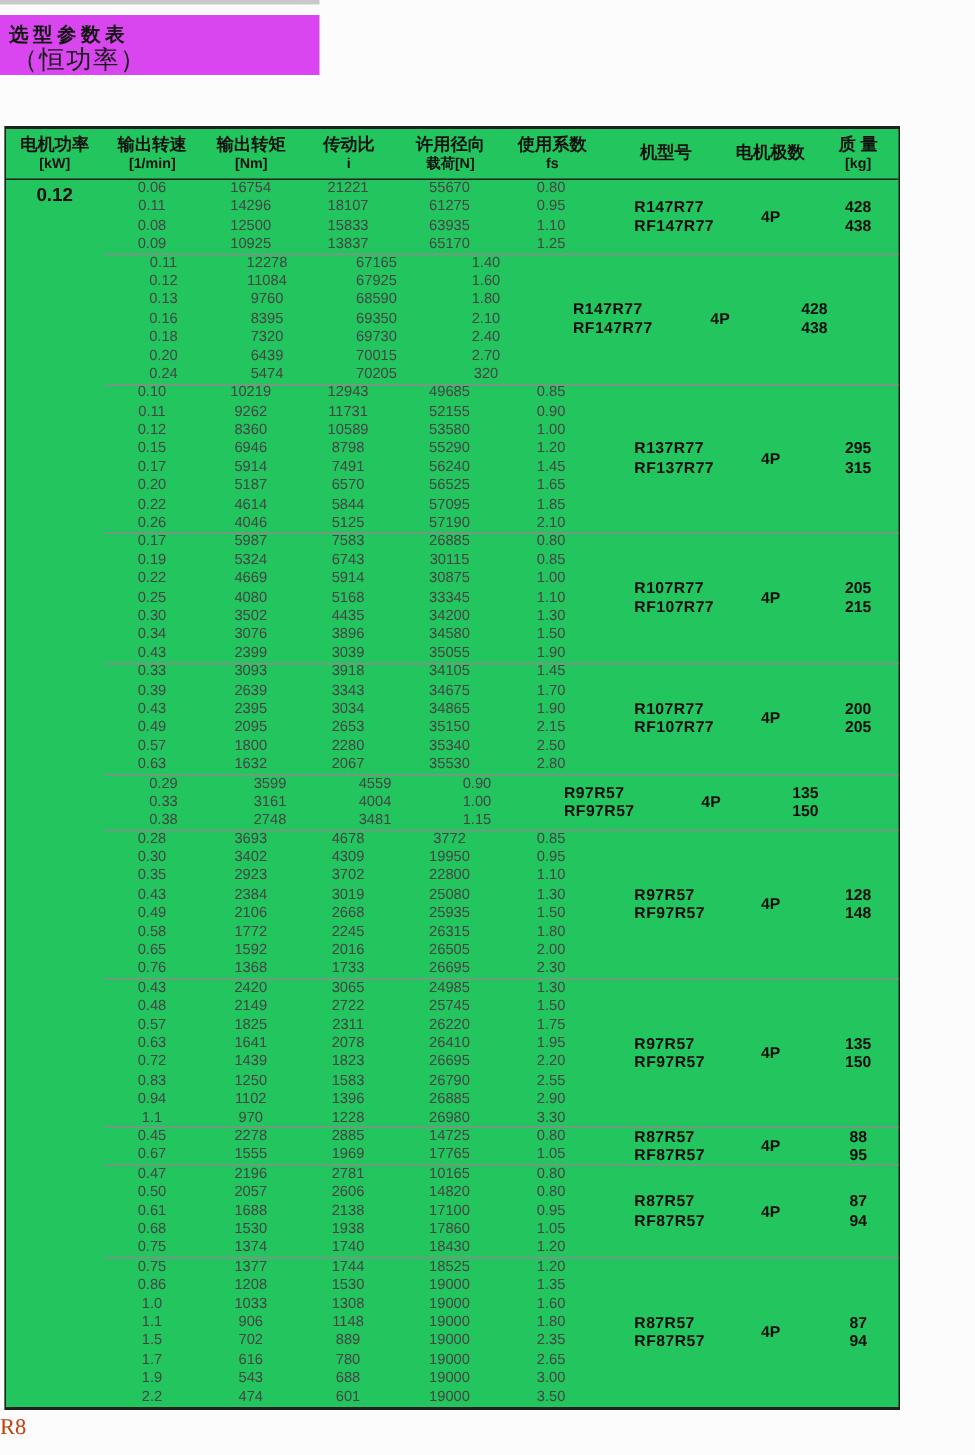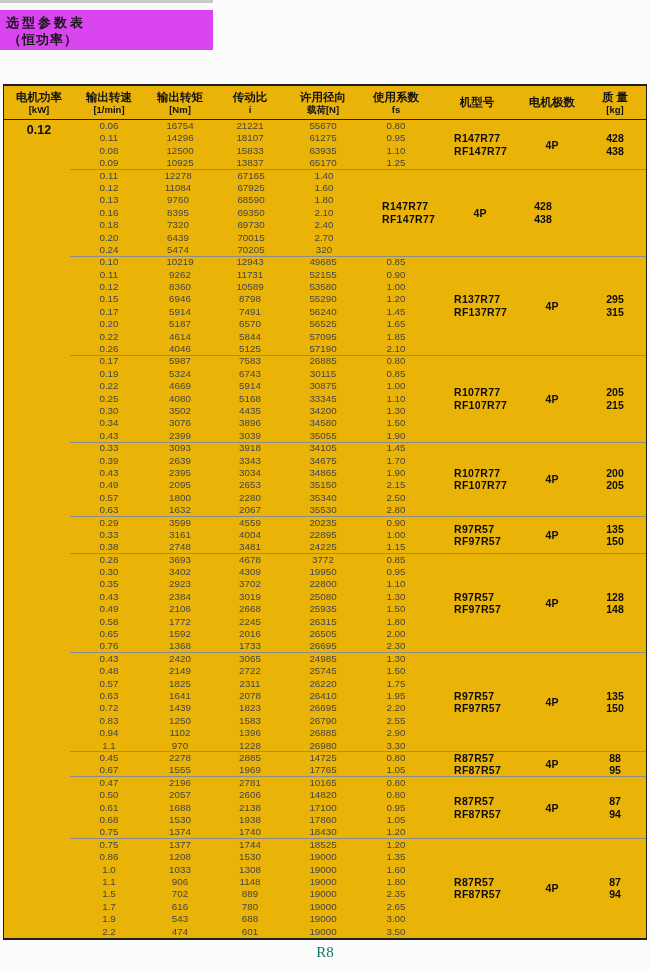--- a/index.html
+++ b/index.html
@@ -6,26 +6,26 @@
   .page{
     position:relative;width:650px;height:970px;background:#fcfcfc;
     font-family:"Liberation Sans","DejaVu Sans",sans-serif;overflow:hidden;
   }
   .top-strip{position:absolute;left:0;top:0;width:213px;height:3px;background:#c9c9c9;}
   .title-box{
     position:absolute;left:0;top:10px;width:213px;height:40px;background:#d946ef;
     box-sizing:border-box;padding:4px 0 0 6px;color:#141414;
   }
   .title-l1{font-size:13px;font-weight:bold;letter-spacing:3px;line-height:17px;}
-  .title-l2{font-size:13px;font-weight:bold;letter-spacing:1px;line-height:17px;padding-left:2px;}
+  .title-l2{font-size:17px;font-weight:normal;letter-spacing:1px;line-height:17px;padding-left:2px;}
 
   .gear-table{
-    position:absolute;left:3px;top:84px;width:644px;box-sizing:border-box;
+    position:absolute;left:3px;top:84px;width:597px;box-sizing:border-box;
     border:1.6px solid #1f1f1f;border-top-width:2.4px;border-bottom-width:2.8px;
-    background:#eab308;
+    background:#22c55e;
   }
   .thead{display:flex;height:33px;border-bottom:1.8px solid #1f1f1f;}
   .hcell{display:flex;flex-direction:column;justify-content:center;align-items:center;color:#111;}
   .hl1{font-size:11.5px;font-weight:bold;line-height:13px;white-space:pre;}
   .hl2{font-size:9.5px;font-weight:bold;line-height:11px;white-space:pre;}
   .hl2:empty{display:none;}
   .hcell.c7{padding-left:6px;box-sizing:border-box;}
 
   .c1{width:70px;}.c2{width:70px;}.c3{width:72px;}.c4{width:68px;}
   .c5{width:78px;}.c6{width:68px;}.c7{width:88px;}.c8{width:68px;}.c9{width:58px;}
@@ -40,22 +40,22 @@
   .powercol{align-items:center;}
   .power{font-size:12.5px;font-weight:bold;color:#0d0d0d;padding-top:3px;}
   .modelcol{justify-content:center;padding-left:24px;}
   .model{font-size:10.5px;font-weight:bold;color:#0d0d0d;line-height:12.5px;letter-spacing:0.3px;}
   .polescol{justify-content:center;align-items:center;}
   .poles{font-size:10.5px;font-weight:bold;color:#0d0d0d;text-align:center;}
   .masscol{justify-content:center;align-items:center;}
   .mass{font-size:10.5px;font-weight:bold;color:#0d0d0d;line-height:12.5px;}
 
   .page-number{
-    position:absolute;left:0;top:944px;width:100%;text-align:center;
-    font-family:"Liberation Serif","DejaVu Serif",serif;font-size:15px;color:#0f766e;
+    position:absolute;left:0;top:944px;width:100%;
+    font-family:"Liberation Serif","DejaVu Serif",serif;font-size:15px;color:#c2410c;
   }
 </style>
 </head>
 <body>
 
 <div class="page">
 
   <div class="top-strip"></div>
 
   <div class="title-box">
@@ -386,25 +386,20 @@
           <div class="bcol vals c3">
             <div class="val">3599</div>
             <div class="val">3161</div>
             <div class="val">2748</div>
           </div>
           <div class="bcol vals c4">
             <div class="val">4559</div>
             <div class="val">4004</div>
             <div class="val">3481</div>
           </div>
-          <div class="bcol vals c5">
-            <div class="val">20235</div>
-            <div class="val">22895</div>
-            <div class="val">24225</div>
-          </div>
           <div class="bcol vals c6">
             <div class="val">0.90</div>
             <div class="val">1.00</div>
             <div class="val">1.15</div>
           </div>
           <div class="bcol modelcol c7">
             <div class="model">R97R57</div>
             <div class="model">RF97R57</div>
           </div>
           <div class="bcol polescol c8">

